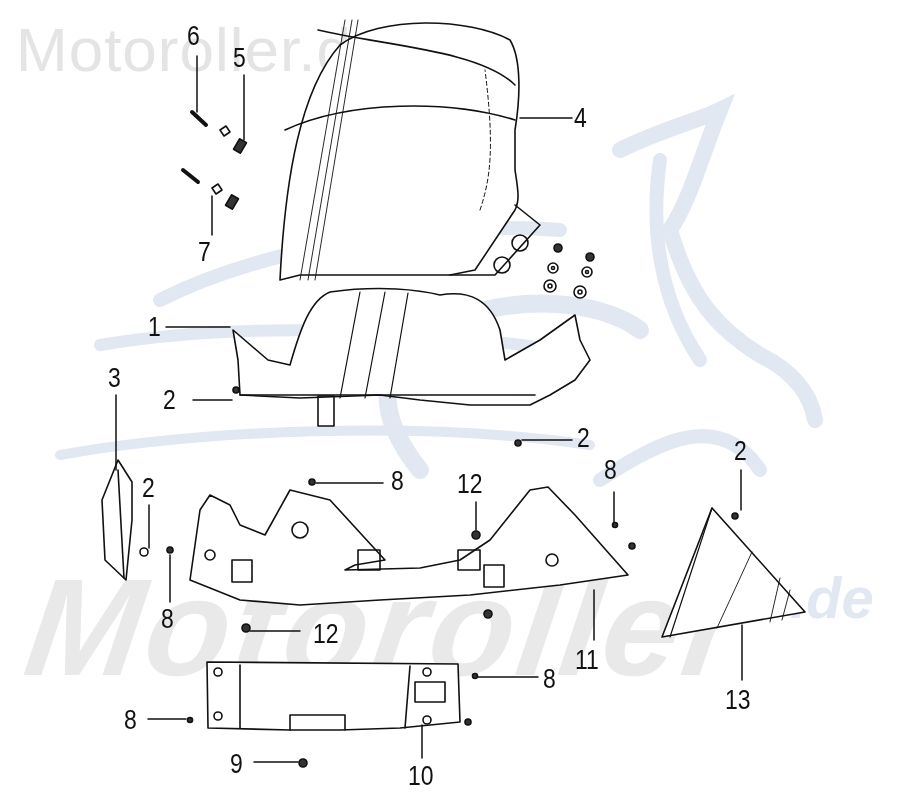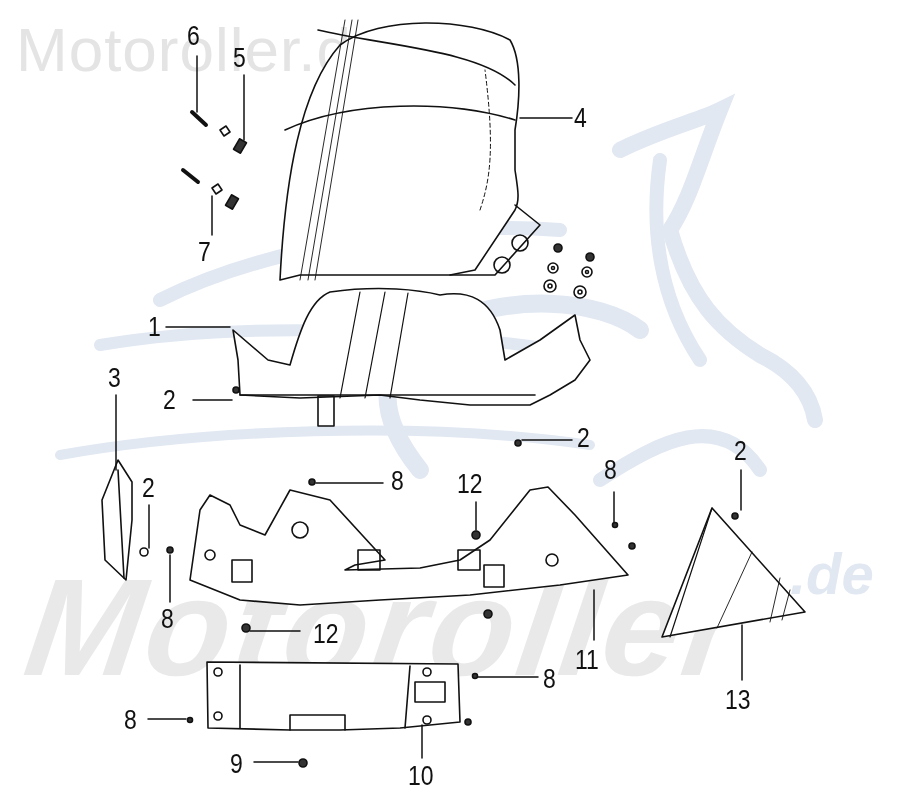--- a/index.html
+++ b/index.html
@@ -1,19 +1,19 @@
 <!DOCTYPE html>
 <html><head>
 <meta charset="utf-8">
 <style>
   html, body { margin:0; padding:0; background:#ffffff; }
   body { width:900px; height:800px; position:relative; overflow:hidden; font-family:"Liberation Sans", sans-serif; }
   .wm-top { position:absolute; left:16px; top:14px; font-size:62px; color:#e4e4e4; letter-spacing:1px; }
   .wm-big { position:absolute; left:28px; top:548px; font-size:138px; font-weight:bold; font-style:italic; color:#e9e9e9; letter-spacing:4px; transform:skewX(-8deg); }
-  .wm-de { position:absolute; left:790px; top:540px; font-size:58px; font-weight:bold; font-style:italic; color:#e1e8f2; }
+  .wm-de { position:absolute; left:790px; top:564px; font-size:58px; font-weight:bold; font-style:italic; color:#e1e8f2; }
   svg.main { position:absolute; left:0; top:0; }
   .lbl { position:absolute; font-size:28px; color:#111; line-height:1; transform:scaleX(0.82); transform-origin:left top; }
 </style>
 </head>
 <body>
 
 <div class="wm-top">Motoroller.de</div>
 <div class="wm-big">Motoroller</div>
 <div class="wm-de">.de</div>
 

